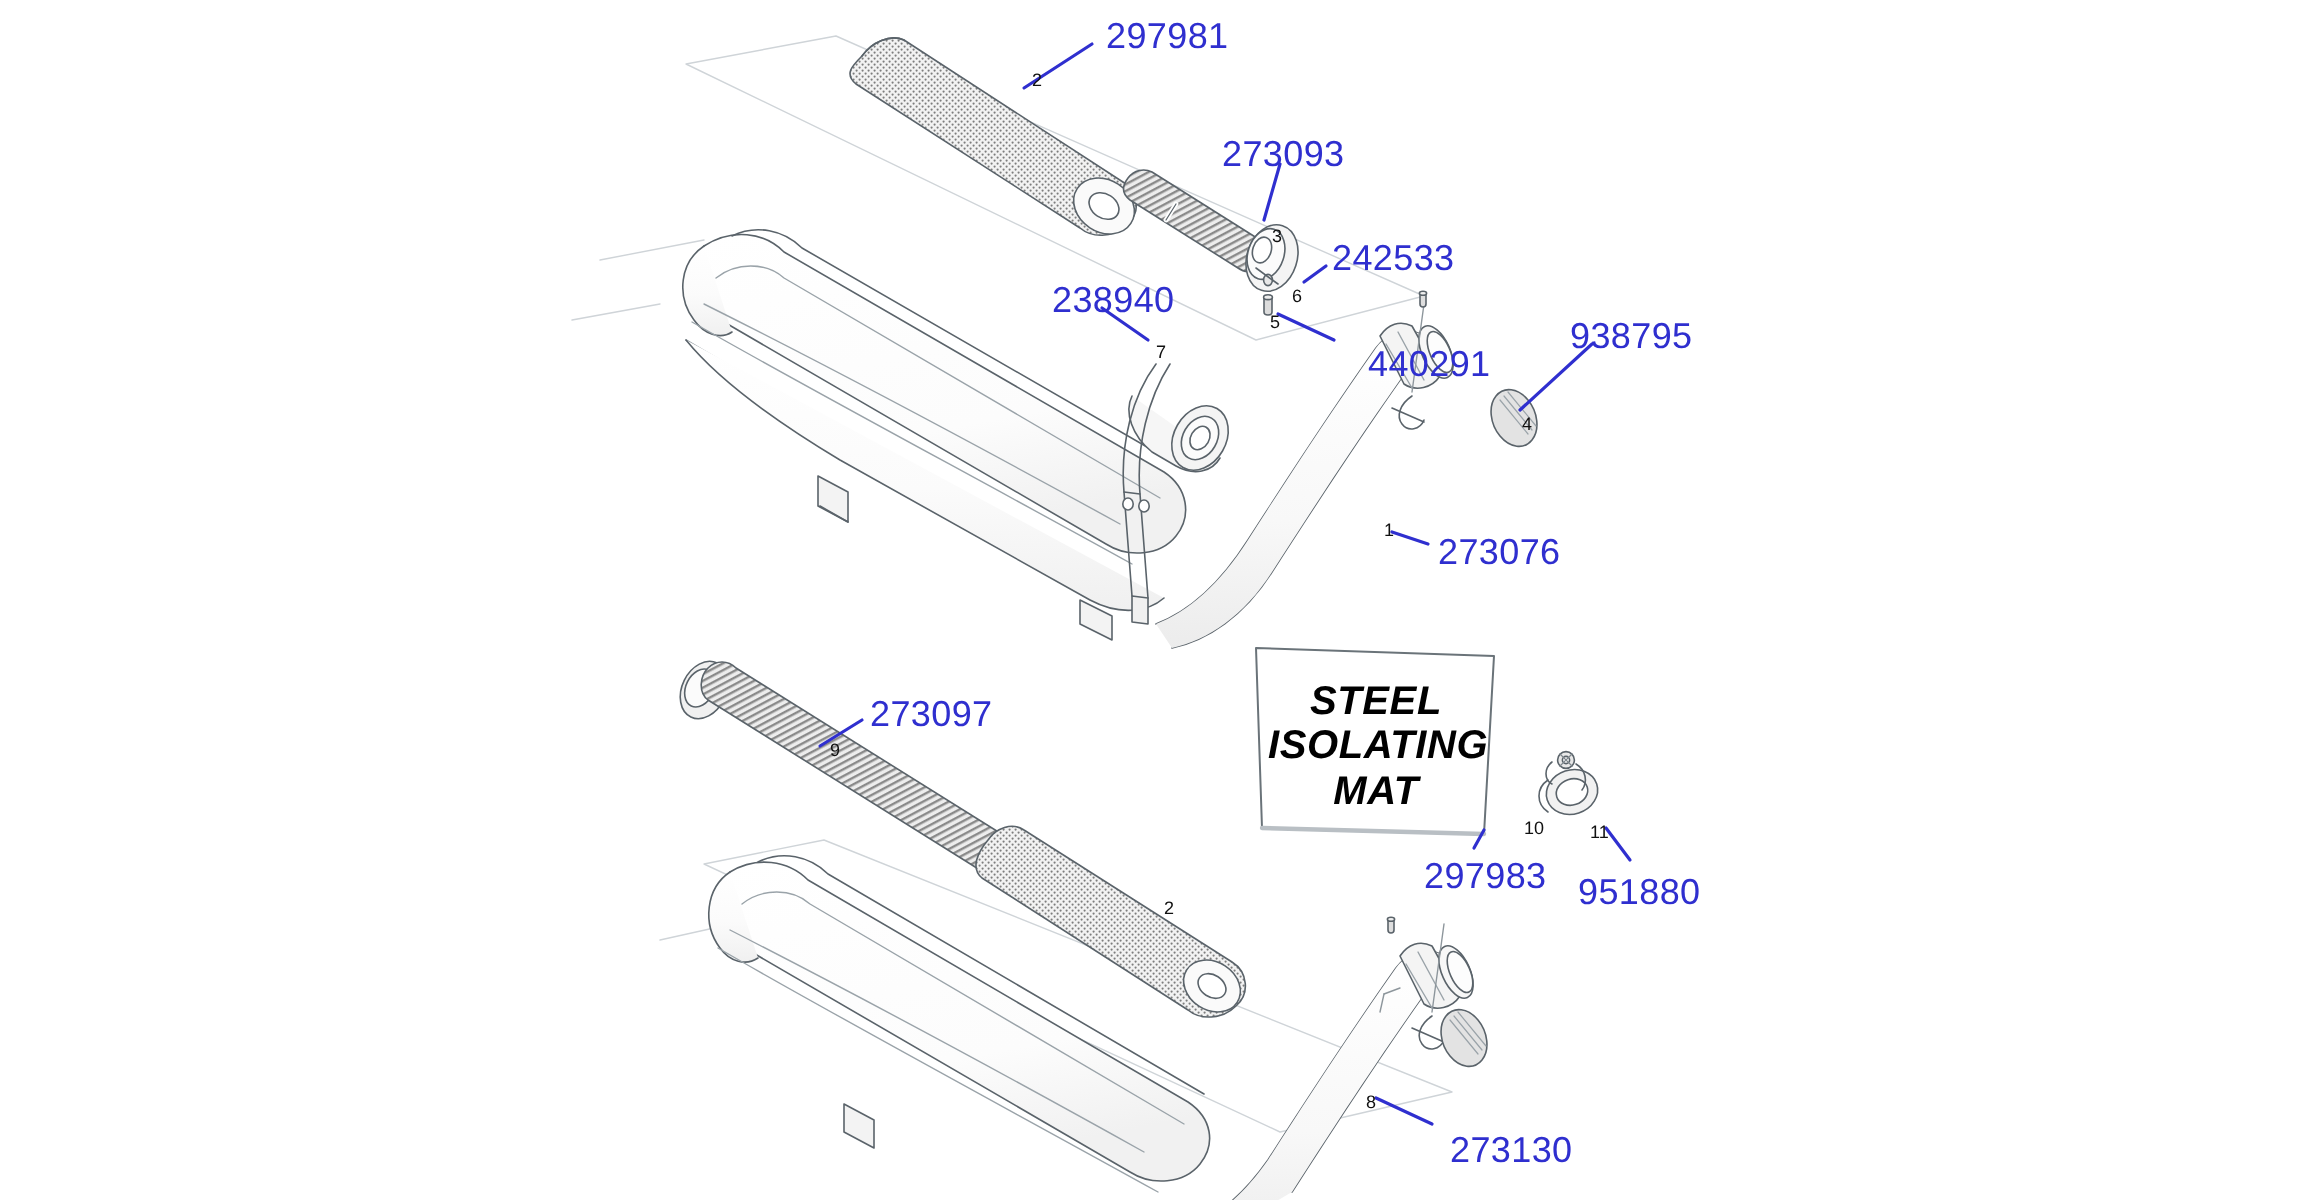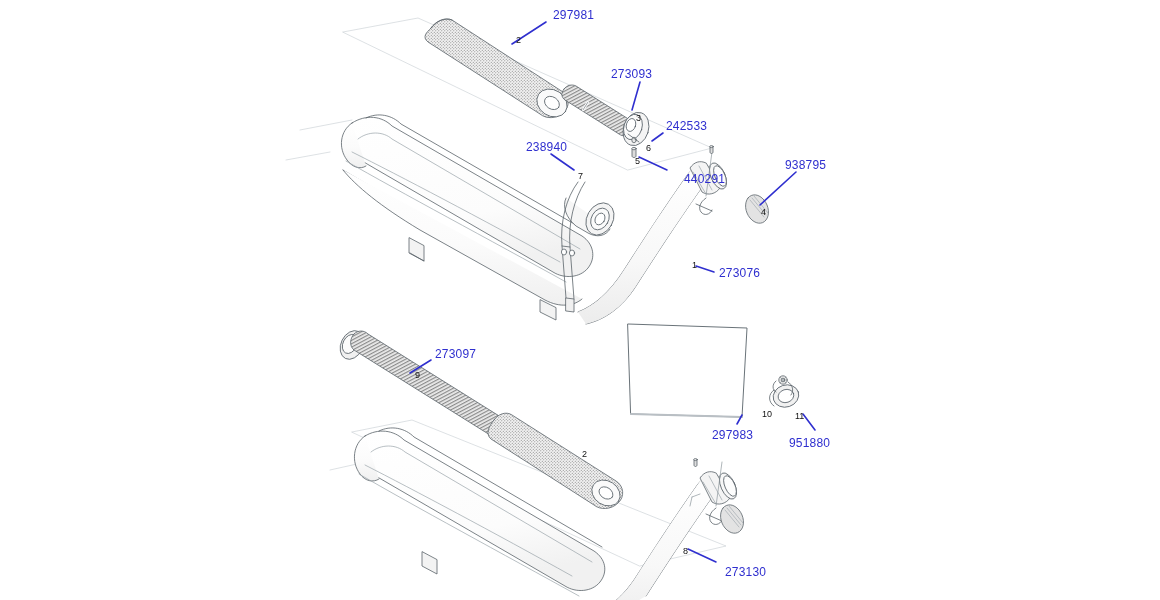--- a/index.html
+++ b/index.html
@@ -18,21 +18,21 @@
   #artwork {
     position: absolute;
     left: 0; top: 0;
     width: 1160px;
     height: 600px;
   }
   .lbl {
     position: absolute;
     color: #2f2fcf;
     font-family: "Liberation Sans", sans-serif;
-    font-size: 12px;
+    font-size: 18px;
     letter-spacing: 0.2px;
     white-space: nowrap;
     line-height: 1;
   }
   .idx {
     position: absolute;
     color: #111111;
     font-family: "Liberation Sans", sans-serif;
     font-size: 9px;
     white-space: nowrap;
@@ -295,14 +295,17 @@
       <div class="idx" style="left: 415px; top: 371px;">9</div>
       <div class="lbl" style="left: 712px; top: 429px;">297983</div>
       <div class="idx" style="left: 736px; top: 410px; margin-left: 26px;">10</div>
       <div class="lbl" style="left: 789px; top: 437px;">951880</div>
       <div class="idx" style="left: 795px; top: 412px;">11</div>
       <div class="lbl" style="left: 725px; top: 566px;">273130</div>
       <div class="idx" style="left: 683px; top: 547px;">8</div>
       <div class="idx" style="left: 582px; top: 450px;">2</div>
     </div>
 
+  <div class="mat-text" style="left:634px; top:340px; width:108px;">STEEL
+ISOLATING
+MAT</div>
 
 </div>
 
 </body></html>

